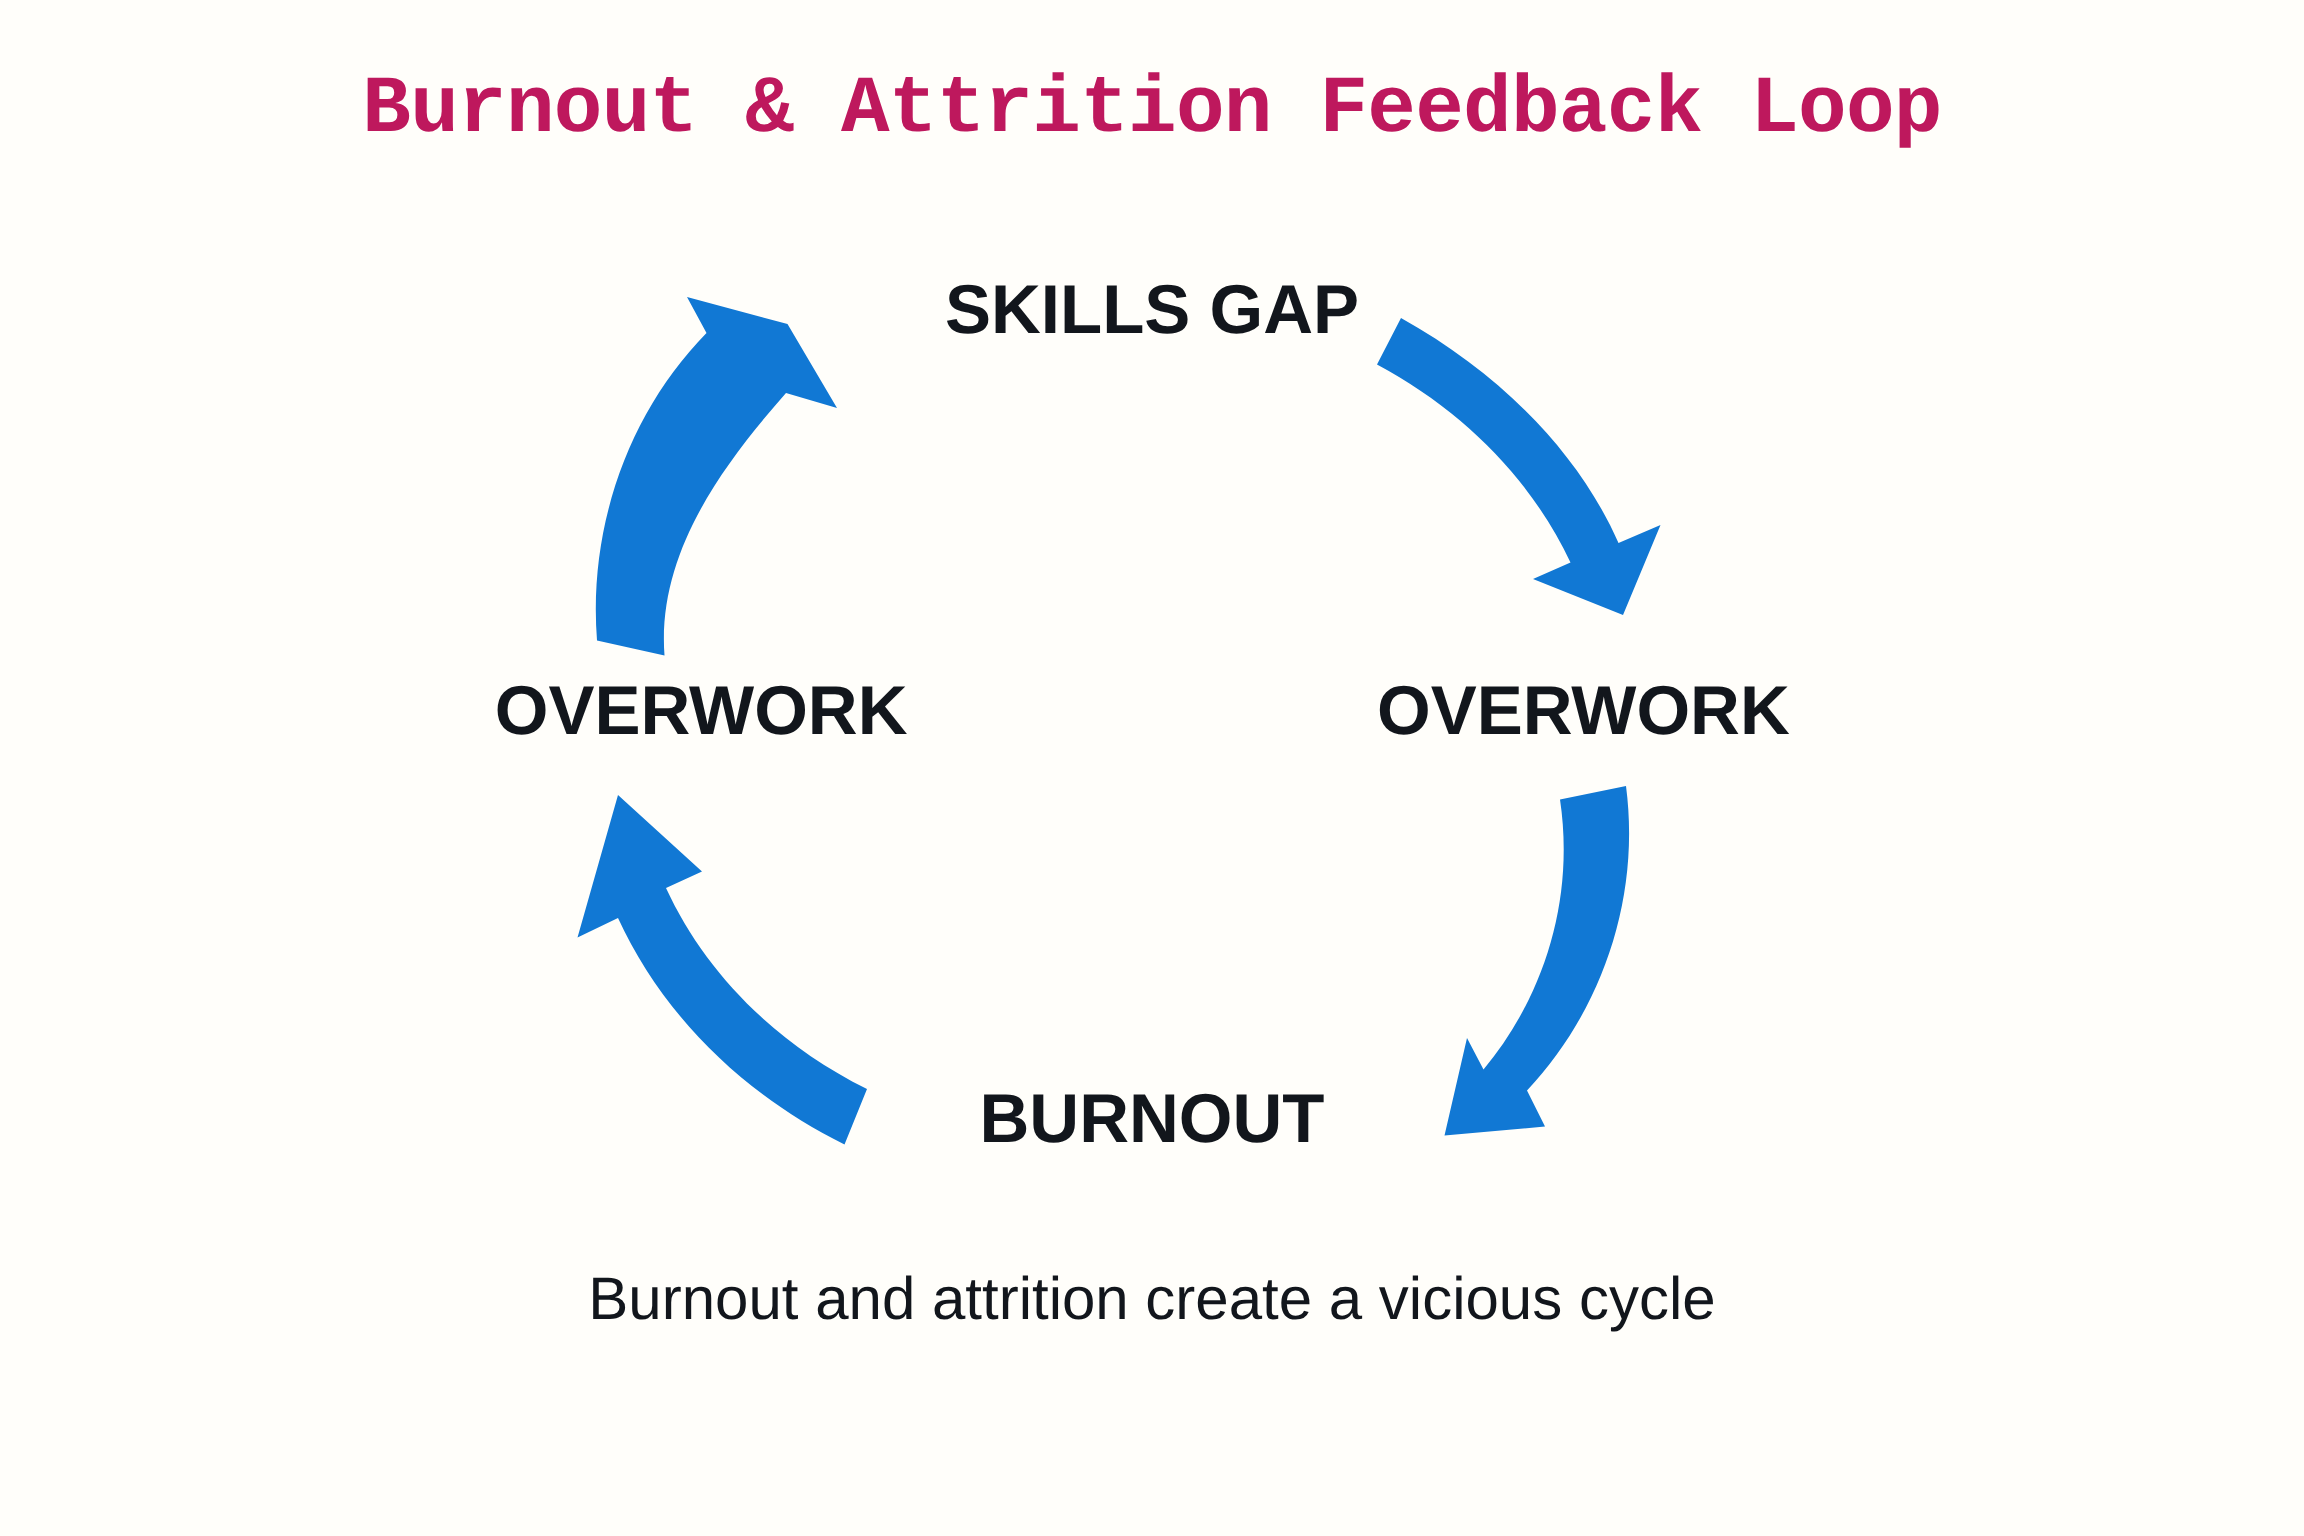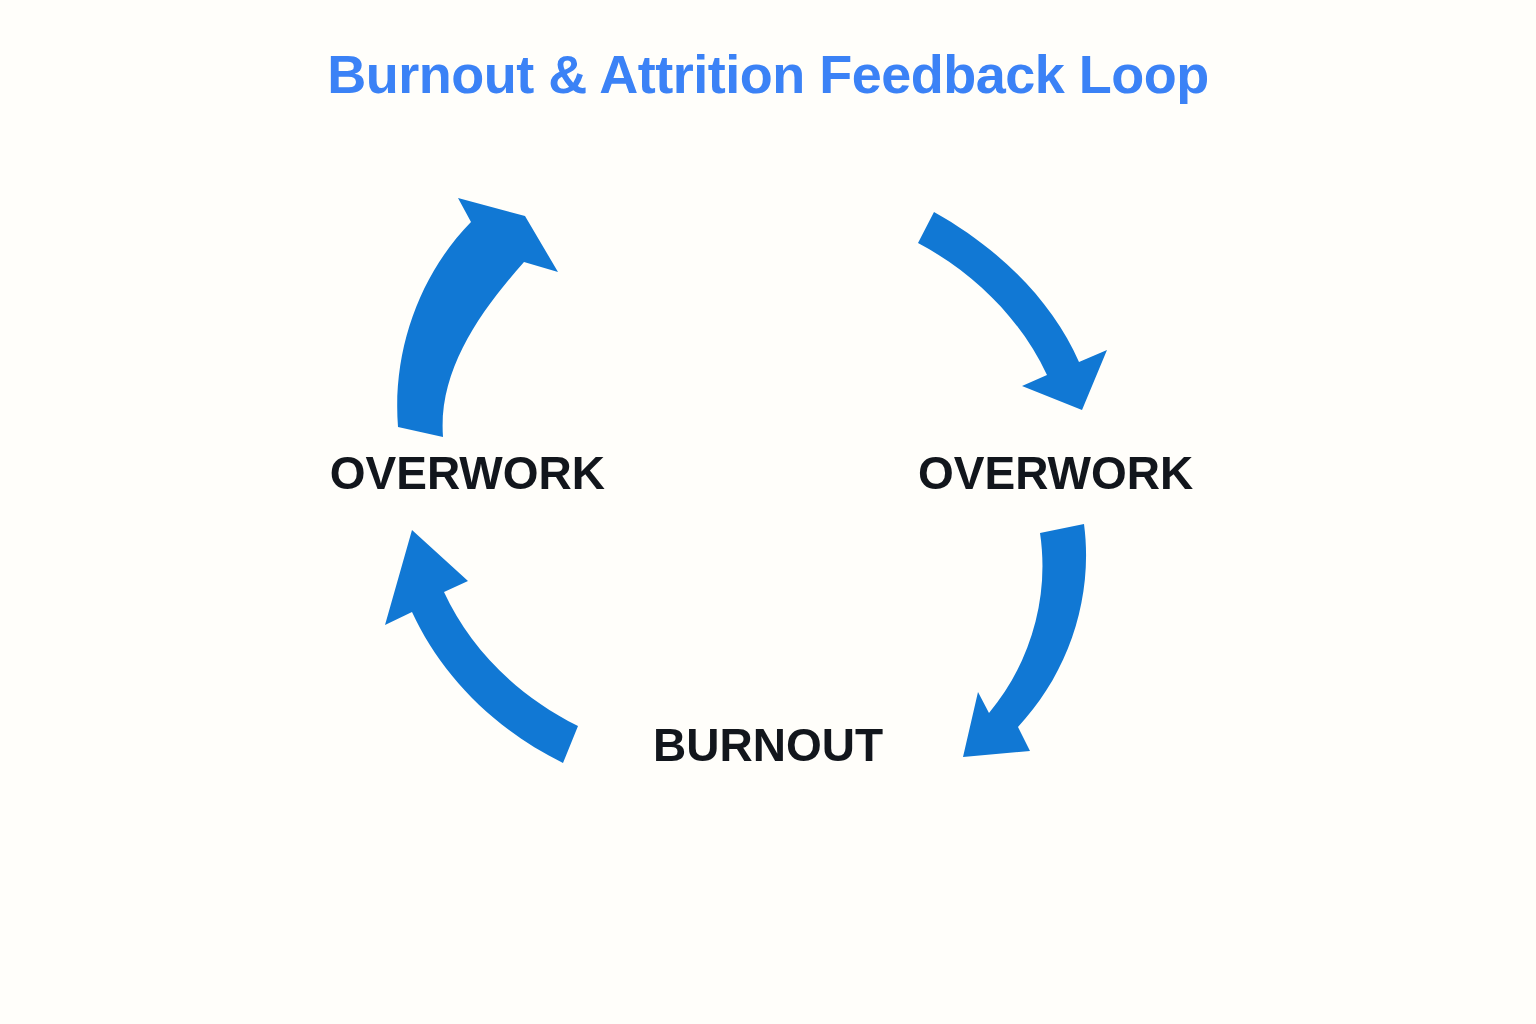--- a/index.html
+++ b/index.html
@@ -104,21 +104,21 @@
   }
   #caption .cap-line {
     display: block;
   }
 </style>
 </head>
 <body style="background: rgb(255, 254, 250);">
 
 <div id="stage" style="background: rgb(255, 254, 250);">
 
-  <div id="title" style="color: #3b82f6;">Burnout &amp; Attrition Feedback Loop</div>
+  <div id="title" style="color: #be185d; font-family: Liberation Mono, monospace;">Burnout &amp; Attrition Feedback Loop</div>
 
   <div id="cycle">
     <svg viewBox="0 0 1536 1024" xmlns="http://www.w3.org/2000/svg">
 
       <path fill="#1178d4" d="M 934,212
                C 1002,250 1053,303 1079,362
                L 1107,350
                L 1082,410
                L 1022,386
                L 1047,375
@@ -147,23 +147,25 @@
                C 392,350 420,274 471,222
                L 458,198
                L 525,216
                L 558,272
                L 524,262
                C 480,312 438,370 443,437
                Z"></path>
     </svg>
   </div>
 
+  <div class="node-label" id="node-top" style="color: rgb(18, 22, 28);">SKILLS GAP</div>
 
   <div class="node-label" id="node-right" style="color: rgb(18, 22, 28);">OVERWORK</div>
 
   <div class="node-label" id="node-bottom" style="color: rgb(18, 22, 28);">BURNOUT</div>
 
   <div class="node-label" id="node-left" style="color: rgb(18, 22, 28);">OVERWORK</div>
 
   <div id="caption" style="color: rgb(18, 22, 28);">
+    <span class="cap-line">Burnout and attrition create a vicious cycle</span>
   </div>
 
 </div>
 
 </body></html>

